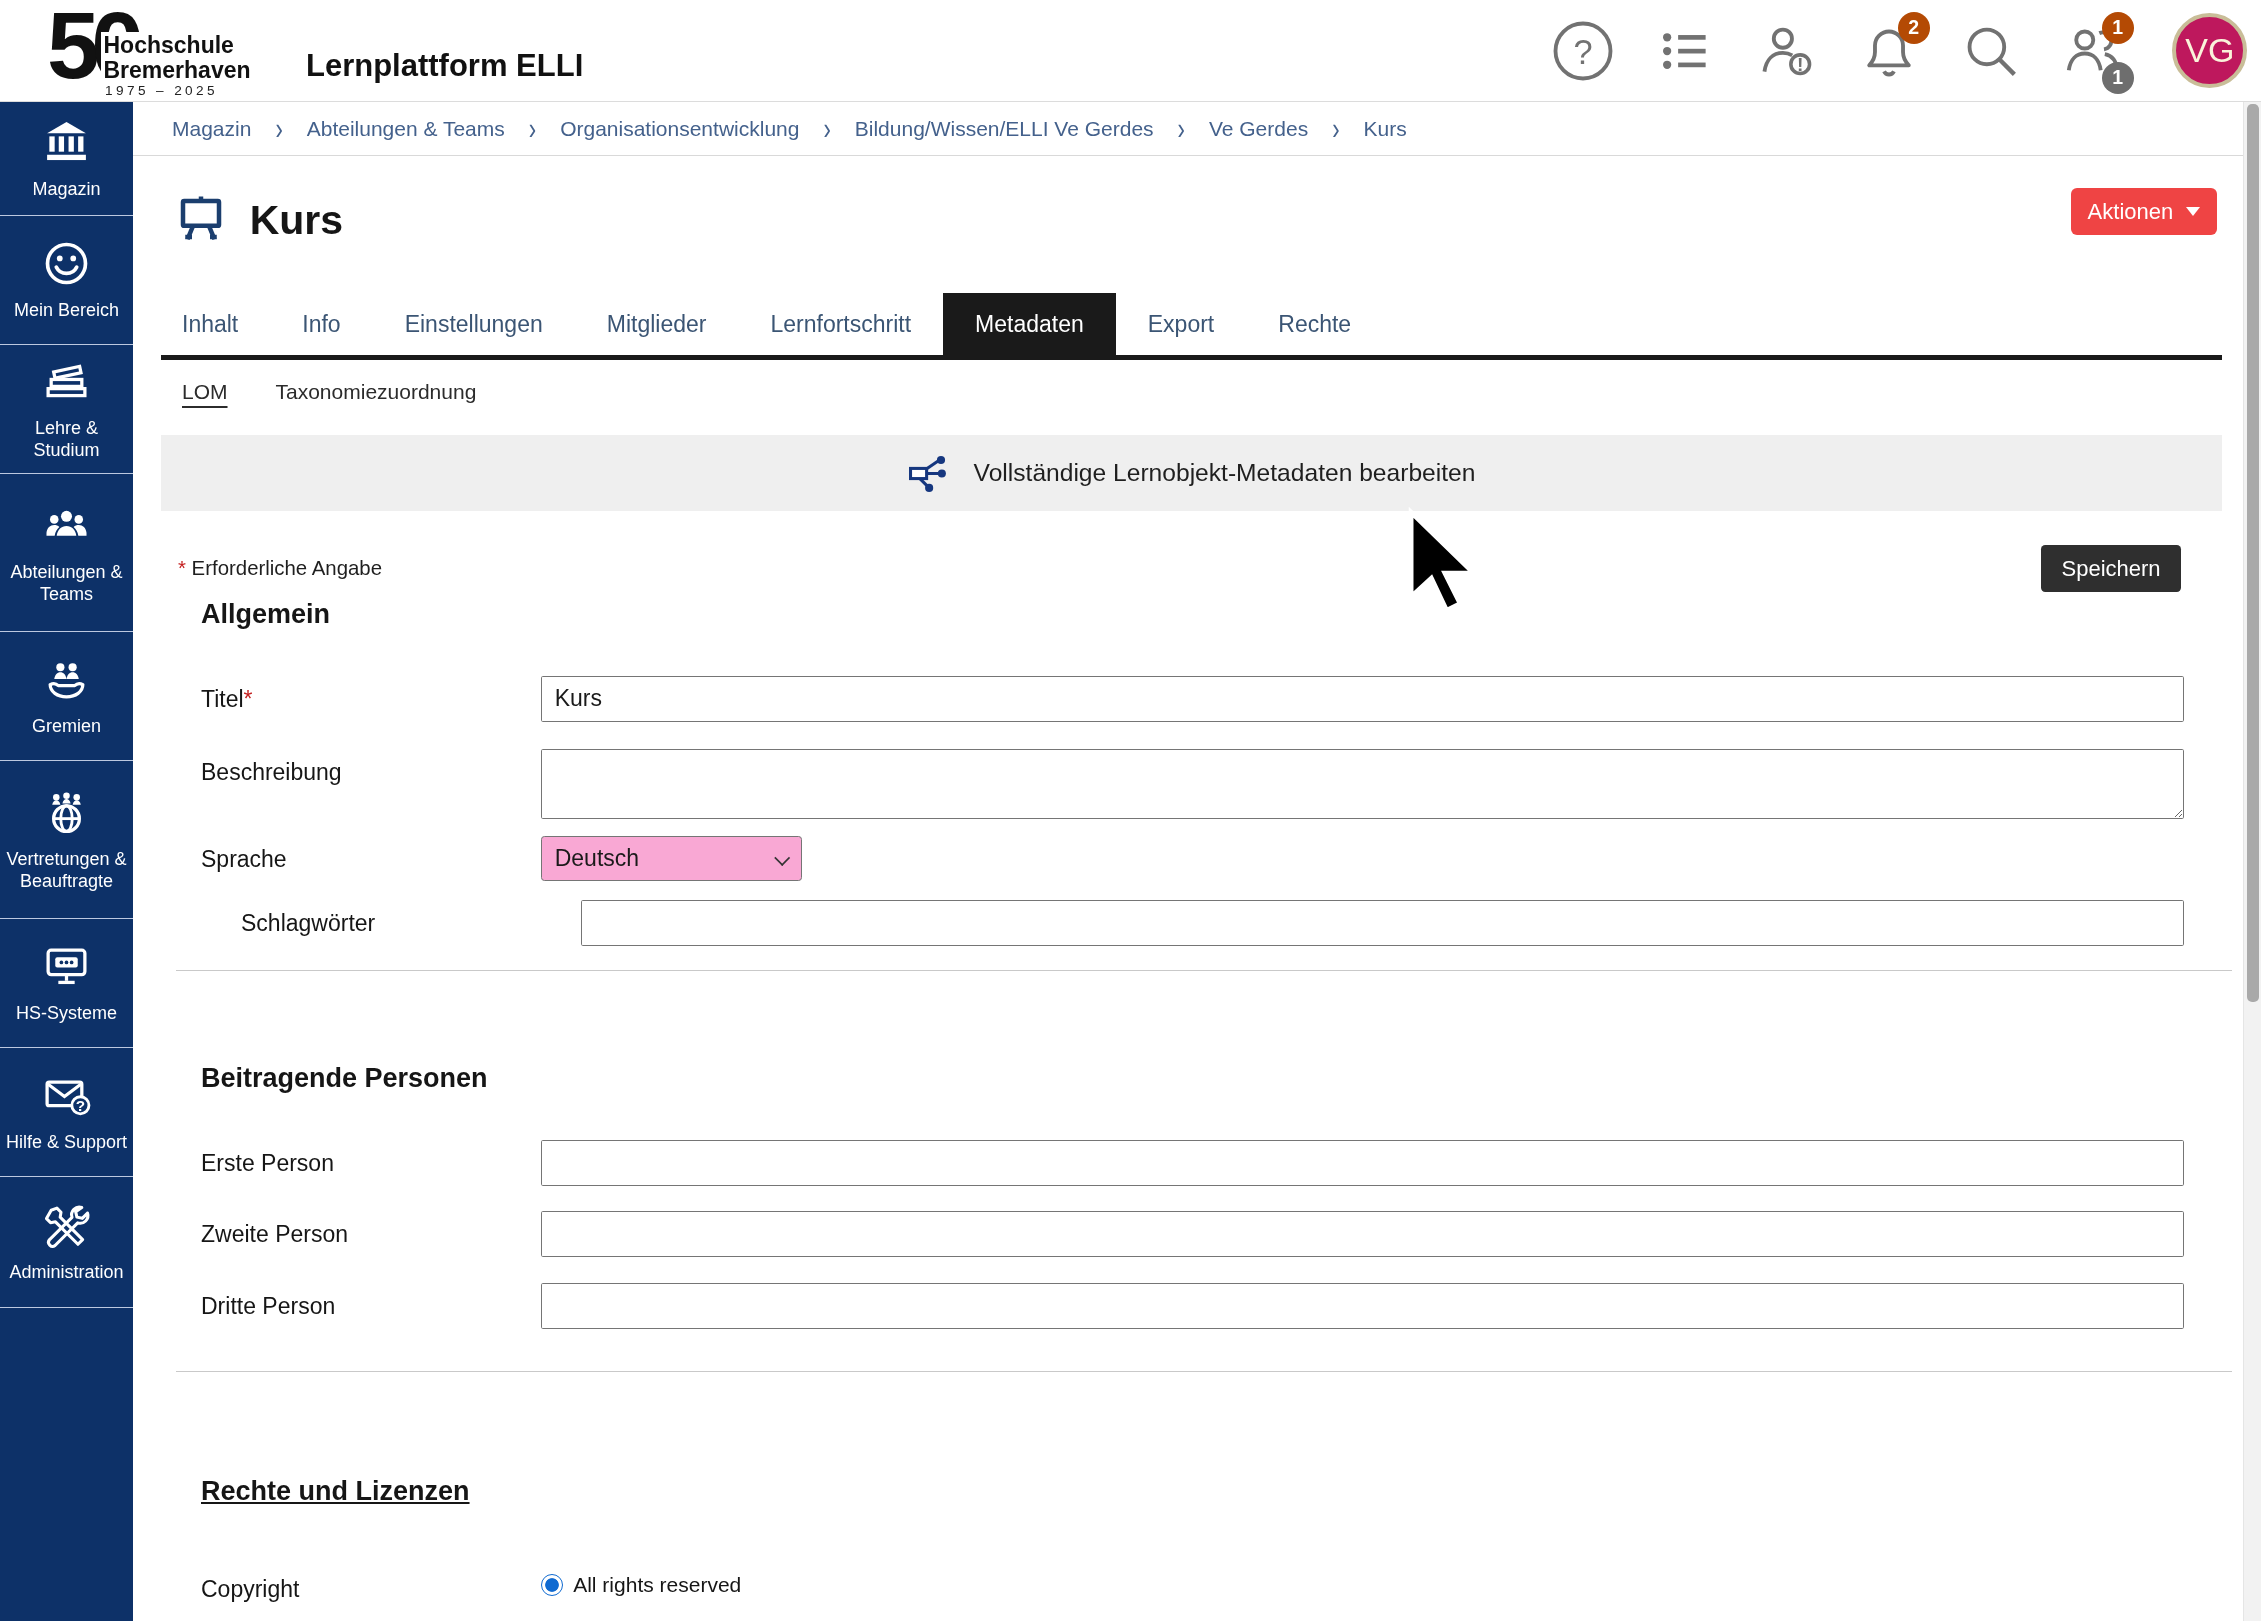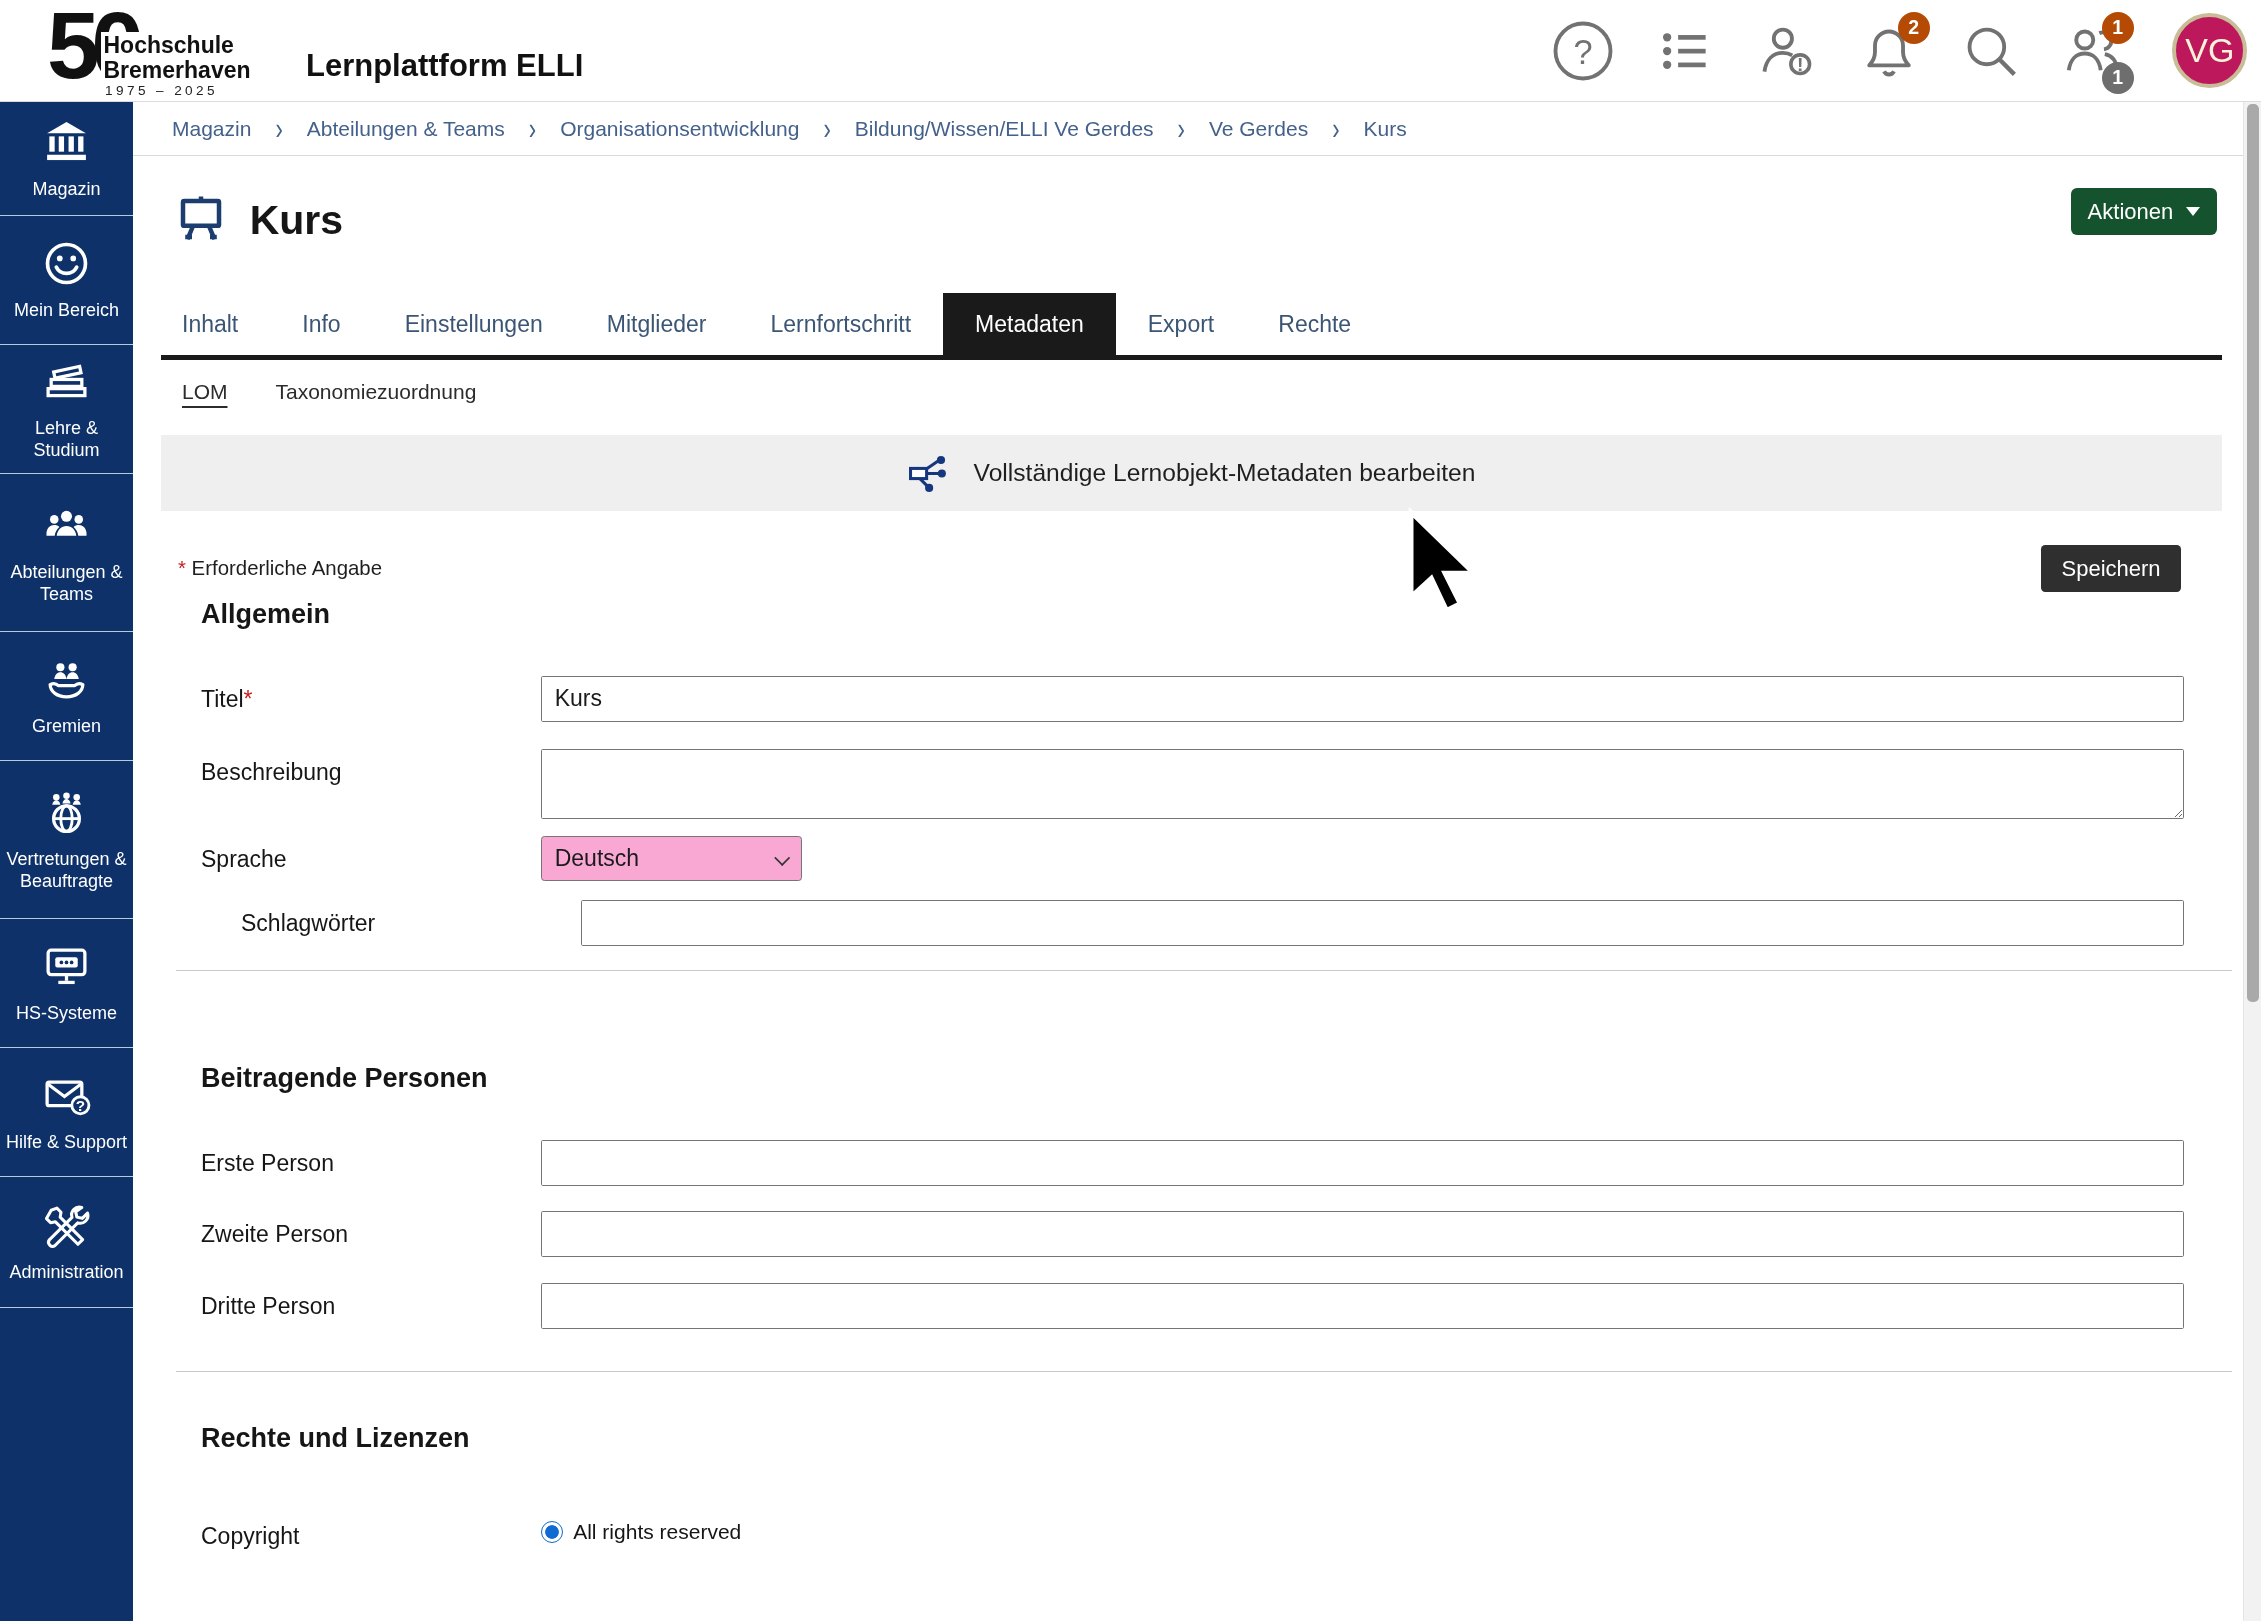--- a/index.html
+++ b/index.html
@@ -32,21 +32,21 @@
   .breadcrumb a { color:#44618c; text-decoration:none; margin:0 12px; }
   .breadcrumb a:first-child { margin-left:0; }
   .bc-sep { color:#44618c; font-size:22px; margin:0 12px; transform:scaleY(1.4); display:inline-block; }
 
   .content { padding:0 39px 0 28px; position:relative; }
 
   .title-row { margin-top:34px; display:flex; align-items:center; position:relative; height:61px; }
   .obj-icon { margin-left:12.7px; }
   .obj-icon svg { width:54px; height:54px; }
   h1.page-title { font-size:41px; font-weight:600; color:#161616; margin-left:22px; }
-  .aktionen { position:absolute; right:5.1px; top:-1.7px; background:#14532d; color:#fff; border:none; border-radius:6px; font-size:22px; padding:10.2px 17px; display:flex; align-items:center; gap:12.7px; font-family:inherit; }
+  .aktionen { position:absolute; right:5.1px; top:-1.7px; background:#ef4444; color:#fff; border:none; border-radius:6px; font-size:22px; padding:10.2px 17px; display:flex; align-items:center; gap:12.7px; font-family:inherit; }
   .caret { width:0; height:0; border-left:7.6px solid transparent; border-right:7.6px solid transparent; border-top:9.3px solid #fff; display:inline-block; }
 
   .tabs { display:flex; margin-top:42px; }
   .tab { font-size:23px; color:#3b5574; padding:0 32px; line-height:62px; height:62px; }
   .tab:first-child { padding-left:21px; }
   .tab.active { background:#1a1a1a; color:#fff; }
   .tabline { height:5.1px; background:#1a1a1a; }
 
   .subtabs { margin-top:20.4px; padding-left:21px; display:flex; gap:48px; font-size:21px; }
   .subtab { color:#2c2c2c; text-decoration:none; }
@@ -72,21 +72,21 @@
   .selectbox { width:261px; height:45px; border:1.7px solid #757575; border-radius:3.4px; background:#f9a8d4; font-size:23px; display:flex; align-items:center; padding:0 12.7px; position:relative; }
   .selectbox .chev { position:absolute; right:12px; top:13.6px; width:14.4px; height:14.4px; border-right:2.5px solid #333; border-bottom:2.5px solid #333; transform:rotate(45deg) scale(.8); }
   .divider { border:none; border-top:1.7px solid #c9c9c9; margin-left:-25.5px; width:calc(100% + 46px); }
   .m-titel { margin-bottom:27px; }
   .m-beschr { margin-bottom:14.4px; }
   .m-sprache { margin-bottom:18.7px; }
   .m-schlag { margin-bottom:24px;margin-left:40px; }
   .m-person { margin-bottom:25.5px; }
   .m-person-last { margin-bottom:42px; }
   .gap-head-1 { margin-top:92px; }
-  .gap-head-2 { margin-top:51px; }
+  .gap-head-2 { margin-top:104px;text-decoration:underline; }
   .fields-start { margin-top:46px; }
   .fields-start-c { margin-top:59px; }
 
   .radio-row { display:flex; align-items:center; gap:10.2px; padding-top:6.8px; }
   .radio { width:22px; height:22px; border-radius:50%; border:1.7px solid #0f6ad1; background:radial-gradient(circle, #0f6ad1 0 6.4px, #fff 7.2px); }
   .radio-label { font-size:21px; color:#161616; }
 
   
   .scrollbar { position:fixed; right:0; top:102px; width:18px; height:1519px; background:#f2f2f2; border-left:0.8px solid #e5e5e5; z-index:40; }
   .sthumb { position:absolute; top:1.7px; left:2.5px; width:12.7px; height:898px; background:#a9a9a9; border-radius:5.1px; }

